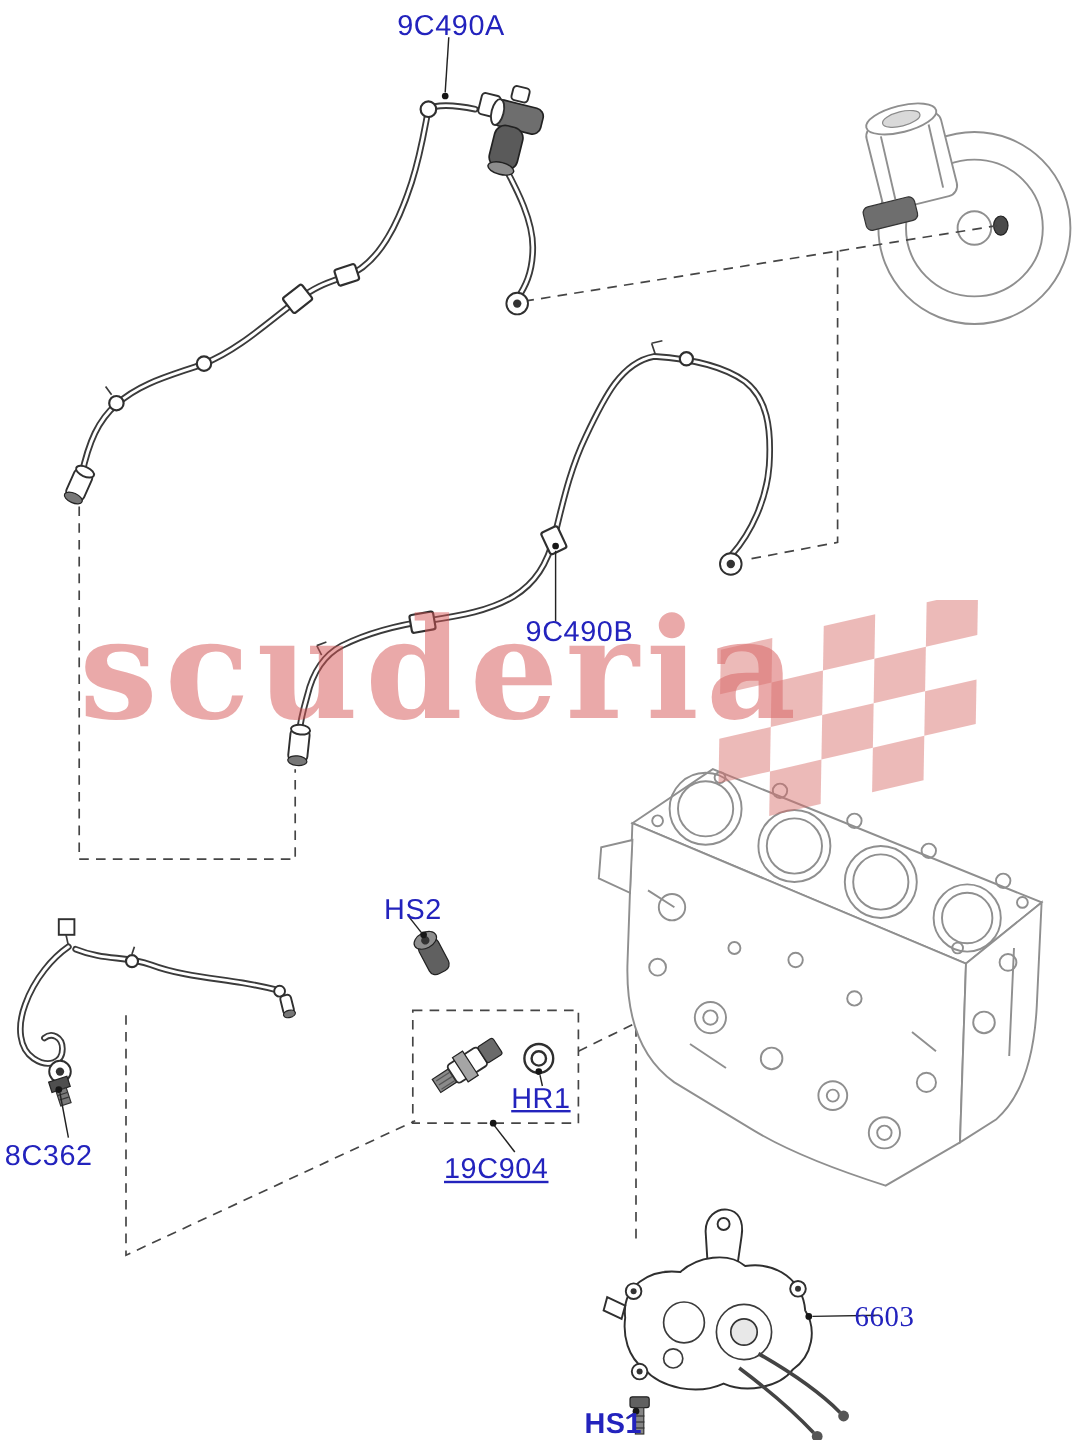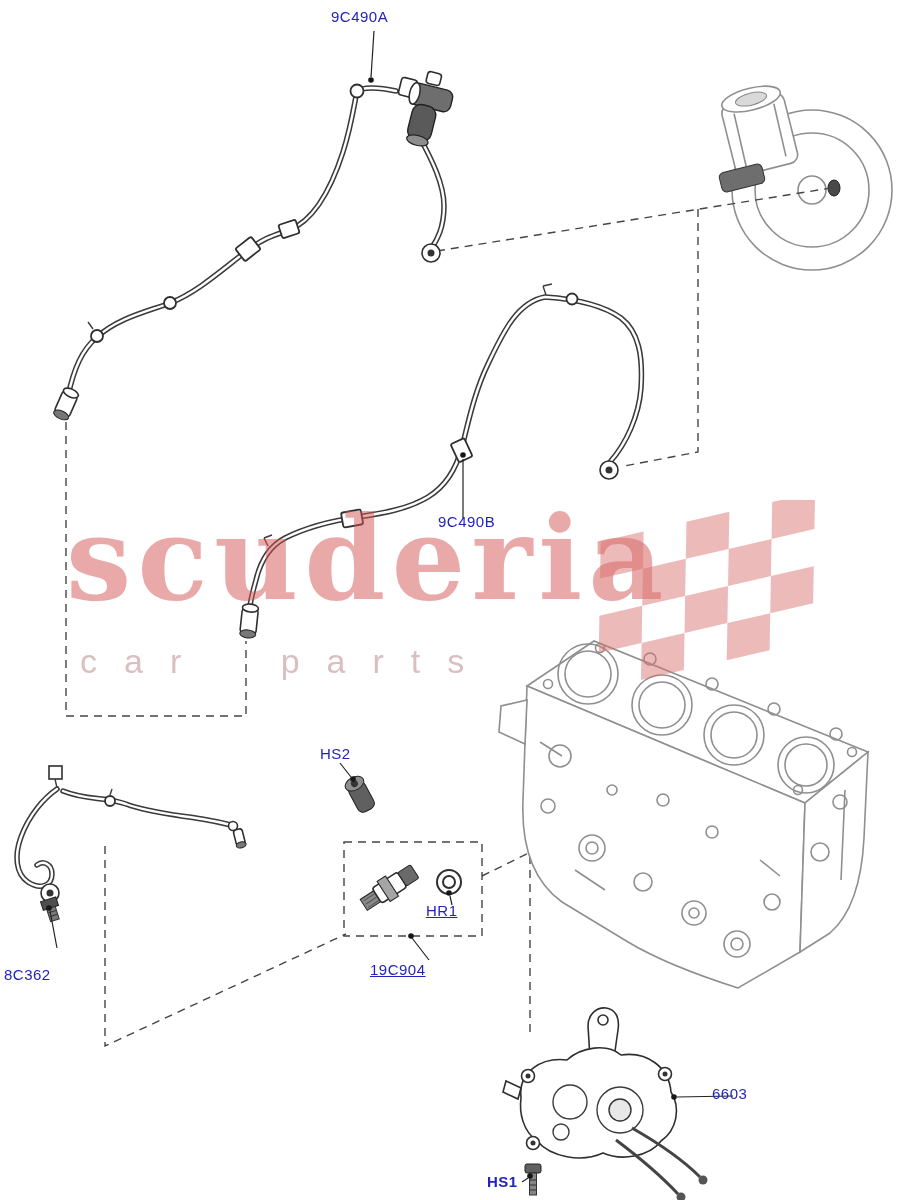--- a/index.html
+++ b/index.html
@@ -14,21 +14,21 @@
   .thin{fill:none;stroke:#3b3b3b;stroke-width:1.4;}
   .dash{fill:none;stroke:#454545;stroke-width:1.4;stroke-dasharray:8 6;}
   .leader{stroke:#222;stroke-width:1.2;}
   .dot{fill:#161616;}
   .clip{fill:#ffffff;stroke:#2f2f2f;stroke-width:1.8;}
   .part{fill:#ffffff;stroke:#2f2f2f;stroke-width:1.6;}
   .eng{fill:none;stroke:#8f8f8f;stroke-width:1.6;}
   .engf{fill:#ffffff;stroke:#8f8f8f;stroke-width:1.6;}
 
   
-  .plabel{position:absolute;z-index:3;font-size:15px;color:#2323bd;letter-spacing:.5px;
+  .plabel{position:absolute;z-index:3;font-size:24px;color:#2323bd;letter-spacing:.5px;
           cursor:pointer;white-space:nowrap;}
 
   
   .wm-layer{position:absolute;inset:0;z-index:2;pointer-events:none;text-align:center;}
   .wm-brand{position:absolute;left:66px;top:500px;font-family:"DejaVu Serif",serif;
             font-weight:bold;font-size:116px;line-height:1;letter-spacing:6px;
             color:rgba(213,84,84,0.50);}
   .wm-tag{position:absolute;left:80px;top:642px;font-size:34px;letter-spacing:27px;
           word-spacing:36px;color:rgba(186,138,138,0.55);}
   .wm-flag{position:absolute;left:585px;top:500px;}
@@ -246,21 +246,20 @@
         <circle class="dot" cx="49" cy="908" r="2.8"></circle>
       <line class="leader" x1="733" y1="1096" x2="677" y2="1097"></line>
         <circle class="dot" cx="674" cy="1097" r="2.8"></circle>
       <line class="leader" x1="522" y1="1182" x2="528" y2="1178"></line>
         <circle class="dot" cx="530" cy="1176" r="2.8"></circle>
     </g>
   </svg>
 
   <div class="wm-layer">
     <div class="wm-brand">scuderia</div>
-    <div class="wm-tag">car parts</div>
     <svg class="wm-flag" width="290" height="200" viewBox="0 0 290 200">
       <g transform="rotate(-13 40 40)" opacity="0.48">
         <g transform="translate(16,36) skewX(-14)" fill="#d9706d">
           <rect x="0" y="0" width="44" height="36"></rect>
           <rect x="88" y="0" width="44" height="36"></rect>
           <rect x="176" y="0" width="44" height="36"></rect>
           <rect x="44" y="36" width="44" height="36"></rect>
           <rect x="132" y="36" width="44" height="36"></rect>
           <rect x="0" y="72" width="44" height="36"></rect>
           <rect x="88" y="72" width="44" height="36"></rect>
@@ -270,17 +269,17 @@
         </g>
       </g>
     </svg>
   </div>
 
   <div class="plabel" style="left:331px;top:8px;">9C490A</div>
   <div class="plabel" style="left:438px;top:513px;">9C490B</div>
   <div class="plabel" style="left:320px;top:745px;">HS2</div>
   <div class="plabel" style="left:426px;top:902px;text-decoration:underline;">HR1</div>
   <div class="plabel" style="left:370px;top:961px;text-decoration:underline;">19C904</div>
-  <div class="plabel" style="left:4px;top:950px;margin-top:16px;">8C362</div>
-  <div class="plabel" style="left:712px;top:1085px;">6603</div>
+  <div class="plabel" style="left:4px;top:950px;">8C362</div>
+  <div class="plabel" style="left:712px;top:1085px;font-family:Liberation Serif, serif;">6603</div>
   <div class="plabel" style="left:487px;top:1173px;font-weight:bold;">HS1</div>
 
 </div>
 
 </body></html>

